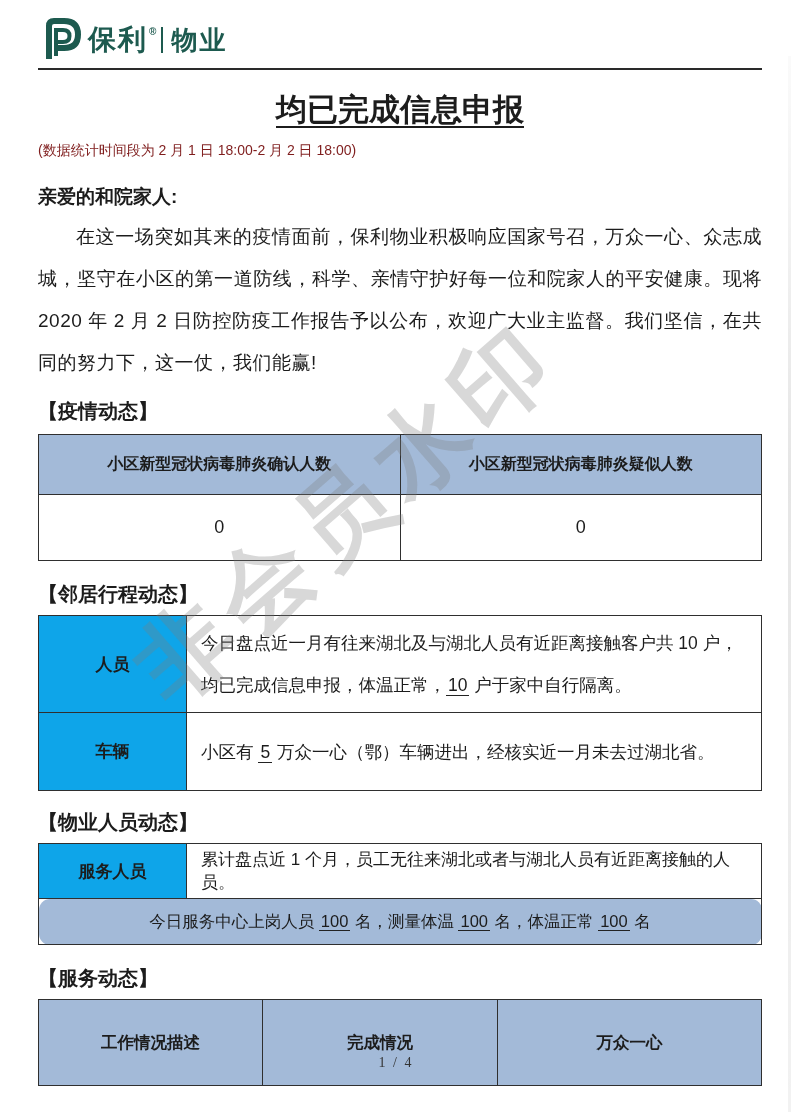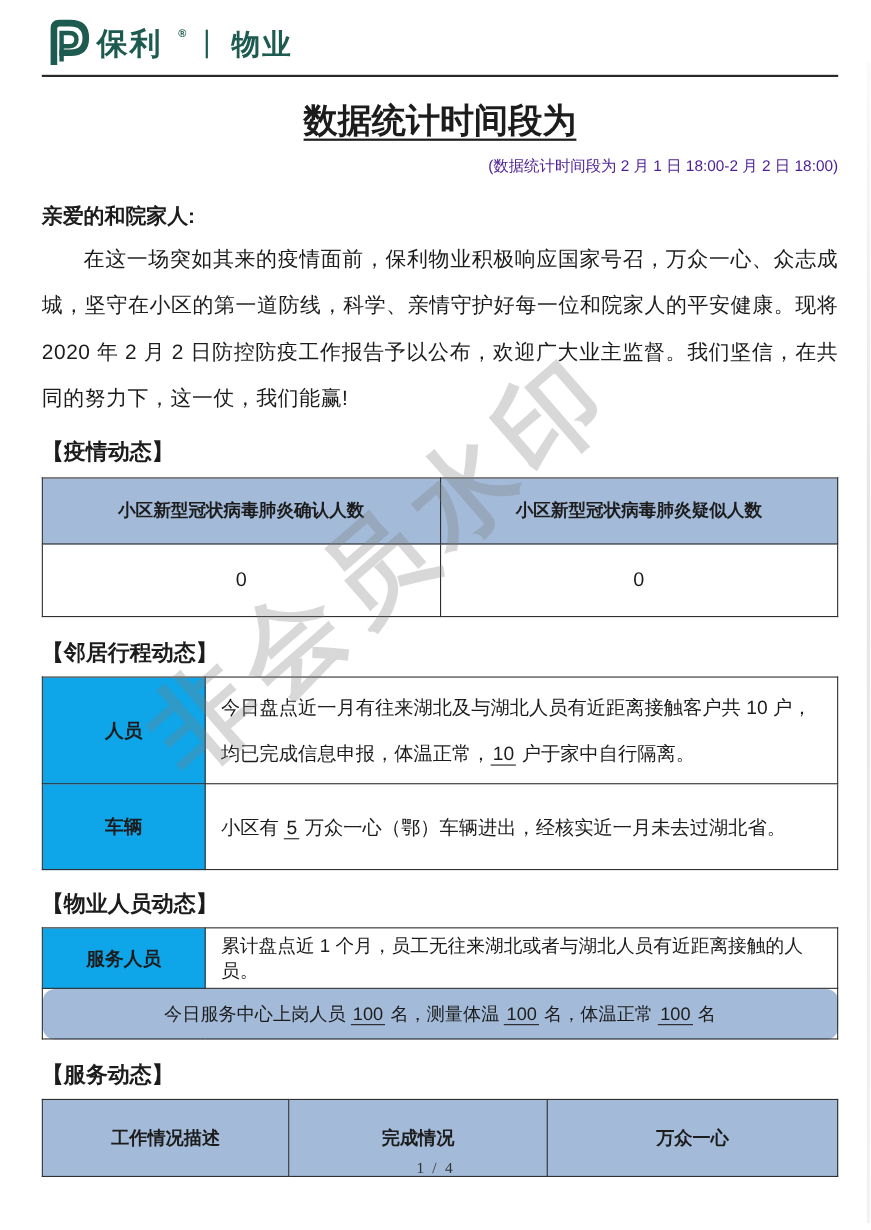--- a/index.html
+++ b/index.html
@@ -17,34 +17,34 @@
   
   .page::after {
     content:""; position:absolute; top:56px; right:1px; bottom:6px; width:3px;
     background:linear-gradient(to bottom, rgba(0,0,0,0.02), rgba(0,0,0,0.10) 40%, rgba(0,0,0,0.05));
     pointer-events:none;
   }
 
   
   .logo-row { display:flex; align-items:center; height:48px; }
   .logo-mark { flex:0 0 auto; margin-right:6px; }
-  .logo-text { display:flex; align-items:center; color:#1d5a4f; font-weight:bold;gap:13px; }
+  .logo-text { display:flex; align-items:center; color:#1d5a4f; font-weight:bold; }
   .logo-brand { font-size:28px; letter-spacing:2px; }
   .logo-reg { font-size:10px; vertical-align:super; position:relative; top:-9px; margin:0 3px 0 1px; }
   .logo-sep { width:2px; height:26px; background:#1d5a4f; margin:0 8px 0 2px; }
   .logo-suffix { font-size:26px; letter-spacing:2px; }
   .header-rule { border:none; border-top:2px solid #2a2a2a; margin-top:4px; width:100%; }
 
   
   .title {
     margin-top:18px; text-align:center;
     font-size:31px; font-weight:bold; line-height:44px;
     text-decoration:underline; text-decoration-thickness:2px; text-underline-offset:6px;
   }
-  .subtitle { margin-top:10px; text-align:right; font-size:14px; color:#4c1d95; }
+  .subtitle { margin-top:10px; text-align:left; font-size:14px; color:#7f1d1d; }
 
   
   .greeting { margin-top:24px; font-size:19px; font-weight:bold; }
   .intro {
     margin-top:6px; font-size:19px; line-height:42px;
     text-indent:2em; text-align:justify; letter-spacing:0.5px;
   }
 
   .sec-h { font-size:20px; font-weight:bold; line-height:26px; }
   .sec-h.epidemic { margin-top:14px; }
@@ -67,21 +67,21 @@
   .t2 td { padding:6px 14px; font-size:17.5px; line-height:42px; text-align:left; vertical-align:middle; }
   .t2 tr.r1 td, .t2 tr.r1 th { height:88px; }
   .t2 tr.r2 td, .t2 tr.r2 th { height:78px; }
 
   .t3 { margin-top:8px; }
   .t3 th { width:148px; height:48px; font-size:17px; font-weight:bold; text-align:center; vertical-align:middle; }
   .t3 td.detail { padding:4px 14px; font-size:17px; text-align:left; vertical-align:middle; }
   .t3 td.band { height:46px; font-size:16.5px; text-align:center; vertical-align:middle;border-radius:11px; }
 
   .t4 { margin-top:8px; }
-  .t4 th { height:70px; font-size:16.5px; font-weight:bold; text-align:center; vertical-align:middle; }
+  .t4 th { height:86px; font-size:16.5px; font-weight:bold; text-align:center; vertical-align:middle; }
   .t4 th.c1 { width:31%; } .t4 th.c2 { width:32.5%; } .t4 th.c3 { width:36.5%; }
 
   .u { border-bottom:1.5px solid #222; padding:0 2px; }
 
   
   .watermark {
     position:absolute; left:150px; top:620px;
     font-size:94px; font-weight:bold; letter-spacing:10px; white-space:nowrap;
     color:rgba(125,125,125,0.30);
     transform:rotate(-41deg); transform-origin:0 50%;
@@ -109,21 +109,21 @@
     </span>
     <span class="logo-text">
       <span class="logo-brand">保利</span>
       <span class="logo-reg">®</span>
       <span class="logo-sep"></span>
       <span class="logo-suffix">物业</span>
     </span>
   </div>
   <hr class="header-rule">
 
-  <div class="title">数据统计时间段为</div>
+  <div class="title">均已完成信息申报</div>
   <div class="subtitle">(数据统计时间段为 2 月 1 日 18:00-2 月 2 日 18:00)</div>
 
   <div class="greeting">亲爱的和院家人:</div>
   <div class="intro">在这一场突如其来的疫情面前，保利物业积极响应国家号召，万众一心、众志成城，坚守在小区的第一道防线，科学、亲情守护好每一位和院家人的平安健康。现将 2020 年 2 月 2 日防控防疫工作报告予以公布，欢迎广大业主监督。我们坚信，在共同的努力下，这一仗，我们能赢!</div>
 
   <div class="sec-h epidemic">【疫情动态】</div>
   <table class="t1">
     <tbody>
         <tr>
       <th class="blue">小区新型冠状病毒肺炎确认人数</th>

